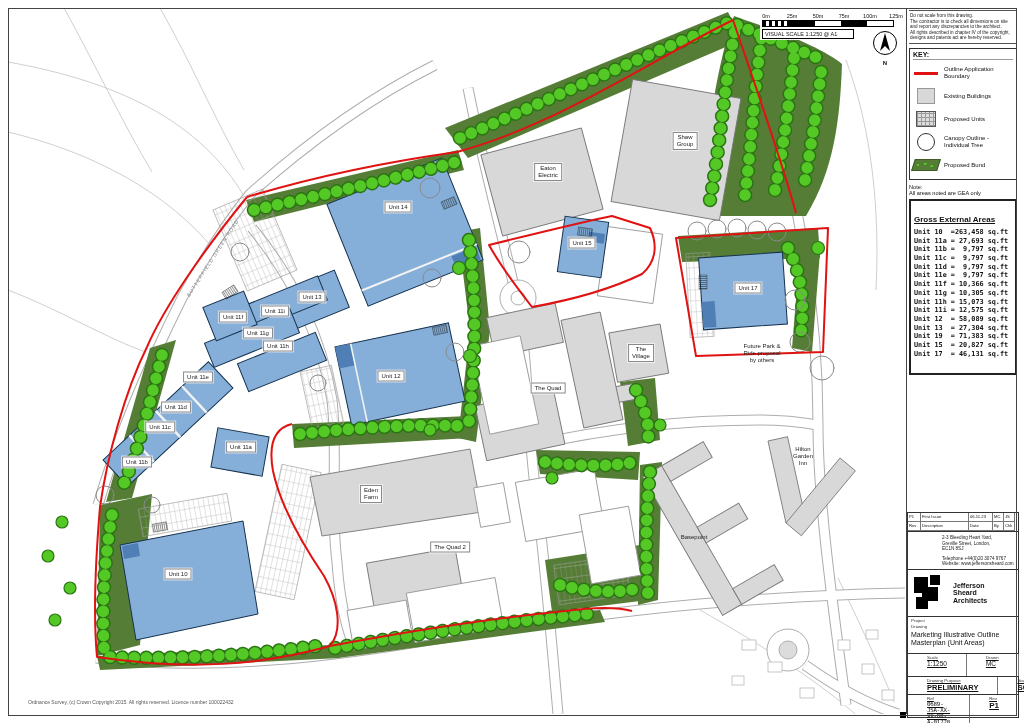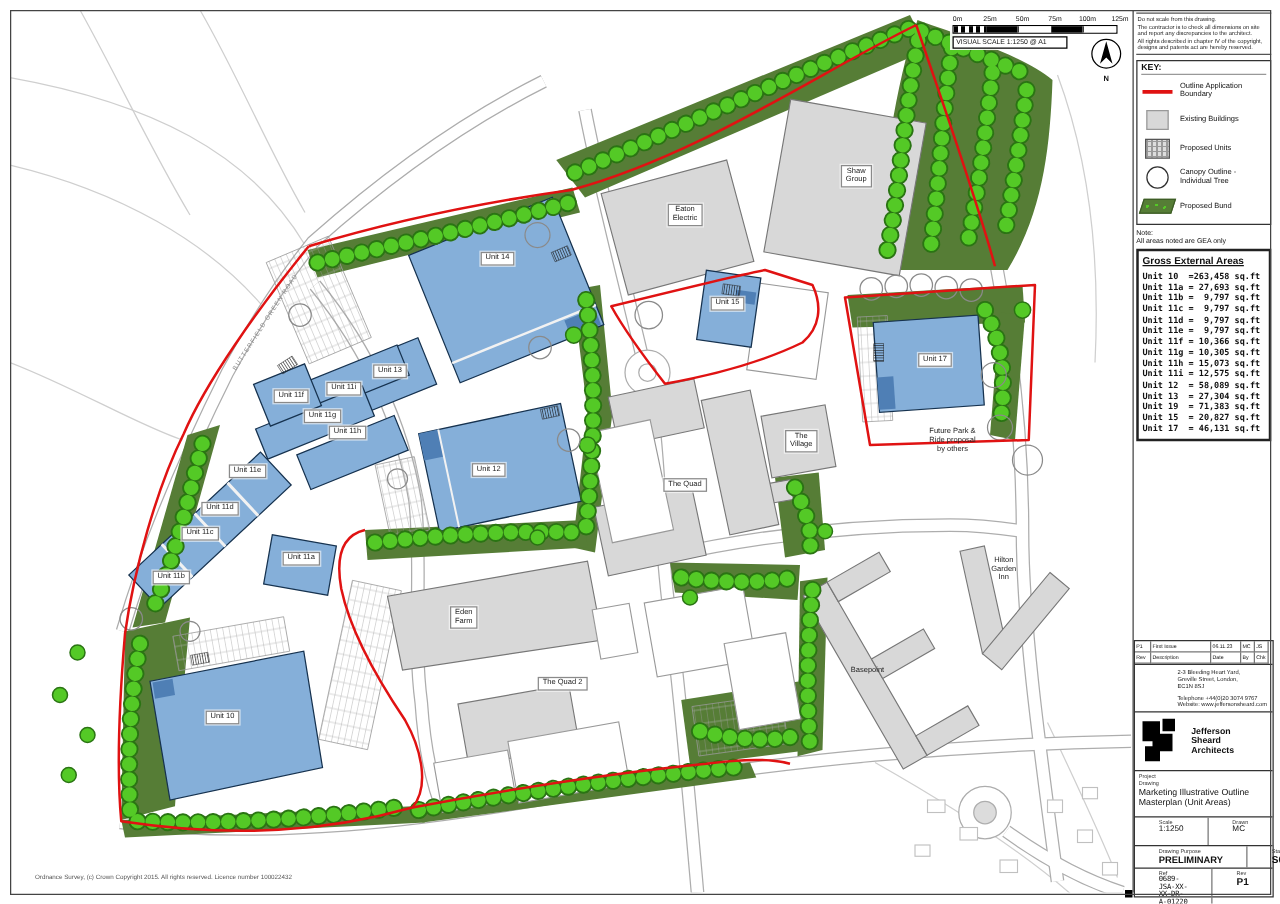--- a/index.html
+++ b/index.html
@@ -40,41 +40,41 @@
   .sw-hatch{width:18px;height:14px;border:1px solid #555;background:
      repeating-linear-gradient(90deg,#9a9a9a 0 1px,transparent 1px 4px),
      repeating-linear-gradient(0deg,#9a9a9a 0 1px,transparent 1px 4px),#ddd;}
   .sw-circle{width:16px;height:16px;border:1px solid #333;border-radius:50%;background:#fff;}
   .sw-bund{width:24px;height:10px;background:
      radial-gradient(circle 2px at 4px 5px,#54c926 60%,transparent 61%),
      radial-gradient(circle 2px at 11px 4px,#54c926 60%,transparent 61%),
      radial-gradient(circle 2px at 18px 6px,#54c926 60%,transparent 61%),#567d36;
      transform:skewX(-18deg);border:1px solid #3d5c26;}
   .areasnote{font-size:5.6px;margin:3px 0;color:#111;}
-  .geabox{border:2px solid #222;padding:3px 3px;background:#fff;}
+  .geabox{border:2px solid #222;padding:14px 3px;background:#fff;}
   .geatitle{font-size:8px;font-weight:bold;text-decoration:underline;margin-bottom:4px;}
   .gearow{font-family:"DejaVu Sans Mono",monospace;font-weight:bold;font-size:6.8px;
           line-height:8.7px;white-space:pre;}
   
   .titleblock{position:absolute;left:907px;top:512px;width:110px;height:204px;border:1px solid #333;background:#fff;}
   .revtable{display:grid;grid-template-columns:13px 48px 24px 11px 11px;border-bottom:1px solid #333;}
   .revtable div{border-right:1px solid #777;border-bottom:1px solid #777;font-size:4.2px;
                 padding:1px;min-height:6px;overflow:hidden;white-space:nowrap;}
   .addr{padding:3px 4px 2px 34px;border-bottom:1px solid #333;}
   .addr div{font-size:4.6px;line-height:5.6px;color:#222;}
   .addr .contact{margin-top:4px;}
   .logo{display:flex;align-items:center;gap:5px;padding:3px 4px;border-bottom:1px solid #333;height:40px;}
   .logoglyph{position:relative;width:36px;height:36px;}
   .logoglyph i{position:absolute;background:#000;display:block;}
   .logotext{font-size:7px;font-weight:bold;line-height:7.5px;white-space:pre-line;}
   .tb-label{font-size:4.4px;color:#333;padding:1px 3px 0;}
   .tb-project{font-size:7.5px;padding:2px 3px 6px;border-bottom:1px solid #333;}
   .tb-drawing{font-size:7px;line-height:8.5px;padding:2px 3px 5px;border-bottom:1px solid #333;white-space:pre-line;}
   .tb-row{display:flex;border-bottom:1px solid #333;}
-  .tb-cell{flex:1;border-right:1px solid #777;padding:0 16px 1px;}
+  .tb-cell{flex:1;border-right:1px solid #777;padding:0 16px 1px;text-decoration:underline;}
   .tb-cell:last-child{border-right:none;}
   .tb-val{font-size:6.5px;padding:0 3px 1px;}
   .tb-purpose{flex:3.4;text-align:center;}
   .tb-purpose .tb-val{font-weight:bold;font-size:7.5px;}
   .tb-status .tb-val,.tb-rev .tb-val{font-weight:bold;font-size:8px;}
   .tb-ref .tb-val{font-family:"DejaVu Sans Mono",monospace;font-size:5.8px;letter-spacing:-.2px;}
   .corner-mark{position:absolute;left:900px;top:712px;width:6px;height:6px;background:#000;}
 </style>
 </head>
 <body>

